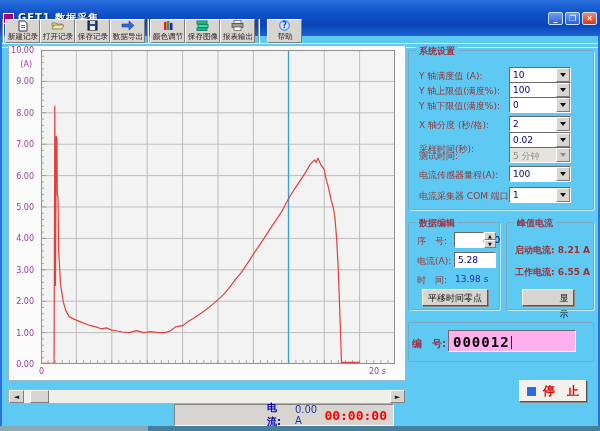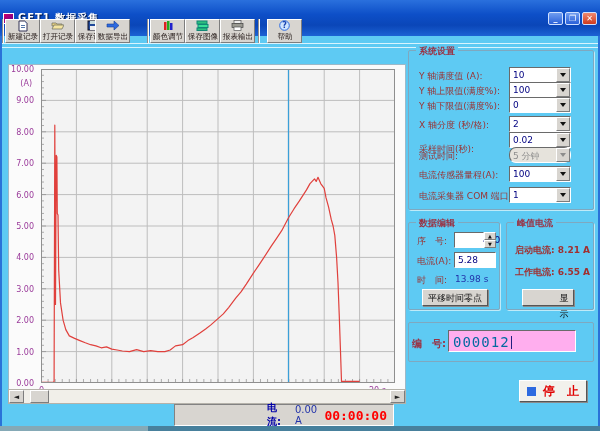--- a/index.html
+++ b/index.html
@@ -31,21 +31,21 @@
             border-right:1px solid #7d7d7d; border-bottom:1px solid #7d7d7d;
             display:flex; flex-direction:column; align-items:center; justify-content:center;
             cursor:pointer; }
   .tb-btn .tb-icon { height:11px; display:flex; align-items:center; justify-content:center; }
   .tb-btn .tb-label { font-size:8px; color:#241a18; white-space:nowrap; transform:scale(.95); }
   .tb-groove { position:absolute; top:2px; width:2px; height:24px;
                border-left:1px solid #8f8f8f; border-right:1px solid #fff; }
   .tb-line { position:absolute; left:0; width:596px; height:1px; background:#d9f4fe; }
 
   
-  .chart-panel { position:absolute; left:6px; top:64px; width:398px; height:336px;
+  .chart-panel { position:absolute; left:6px; top:45px; width:398px; height:336px;
                  background:#fbfbfb; border:1px solid #9db9c8; }
   .plot { position:absolute; left:32px; top:4px; width:354px; height:314px; background:#f3f3f3; }
   .ylab { position:absolute; right:371px; width:28px; text-align:right; font-size:8px;
           color:#9a3a9a; }
   .yunit { position:absolute; top:14px; right:373px; width:26px; text-align:right;
            font-size:8px; color:#9a3a9a; }
   .xlab { position:absolute; top:321px; font-size:8px; color:#9a3a9a; }
   .annot { position:absolute; left:313px; top:7px; width:62px; height:28px; background:#fdfdfd;
            border:1px solid #9fb0c0; color:#2a35b0; font-size:7.5px; line-height:13px;
            padding:1px 3px; font-family:"DejaVu Sans Mono","Liberation Mono",monospace; }
@@ -107,21 +107,21 @@
   .static-val { position:absolute; color:#2233aa; font-size:9px; white-space:nowrap; }
   .peak-line { position:absolute; color:#a03030; font-size:9px; font-weight:bold; white-space:nowrap; }
 
   
   .id-box { position:absolute; left:406px; top:322px; width:186px; height:40px;
             border:1px solid #7fa8bf; border-radius:2px; }
   .id-label { position:absolute; left:410px; top:337px; color:#9a3344; font-weight:bold; font-size:10px; }
   .id-input { position:absolute; left:446px; top:330px; width:128px; height:22px; background:#ffaeee;
               border-top:1px solid #6a6a6a; border-left:1px solid #6a6a6a;
               border-bottom:1px solid #fff; border-right:1px solid #fff;
-              color:#0369a1; font-weight:normal; font-size:14px; padding:3px 0 0 4px;
+              color:#000000; font-weight:bold; font-size:14px; padding:3px 0 0 4px;
               font-family:"DejaVu Sans Mono","Liberation Mono",monospace; letter-spacing:1px; }
   .caret { display:inline-block; width:1px; height:13px; background:#202080; vertical-align:-2px; margin-left:1px; }
 
   
   .action-btn { position:absolute; top:380px; height:22px; background:#f2f1ec;
                 border-top:1px solid #fff; border-left:1px solid #fff;
                 border-right:1px solid #555; border-bottom:1px solid #555;
                 box-shadow:1px 1px 0 #8a8a8a; display:flex; align-items:center; justify-content:center;
                 gap:7px; cursor:pointer; }
   .play-tri { width:0; height:0; border-top:5px solid transparent; border-bottom:5px solid transparent;
@@ -174,21 +174,21 @@
         <div class="tb-btn" style="left: 73px;">
           <span class="tb-icon">
             <svg width="11" height="11">
               <rect x="1" y="1" width="9" height="9" fill="#224a9a" stroke="#112"></rect>
               <rect x="3" y="1" width="5" height="3" fill="#cdd"></rect>
               <rect x="3" y="6" width="5" height="4" fill="#eee"></rect>
             </svg>
           </span>
           <span class="tb-label">保存记录</span>
         </div>
-        <div class="tb-btn" style="left: 93px; align-items: center;">
+        <div class="tb-btn" style="left: 108px; align-items: center;">
           <span class="tb-icon">
             <svg width="14" height="11">
               <path d="M1 4 h7 v-3 l5 4.5 l-5 4.5 v-3 h-7 z" fill="#2d6ae0" stroke="#1a3c90" stroke-width="0.6"></path>
             </svg>
           </span>
           <span class="tb-label">数据导出</span>
         </div>
         <div class="tb-btn" style="left: 148px;">
           <span class="tb-icon">
             <svg width="12" height="11">
@@ -420,21 +420,21 @@
           </span>
         </div>
         <div class="fld-label" style="left: 10px; top: 84px; margin-top: 8px;">采样时间(秒):</div>
         <div class="combo" style="left: 100px; top: 81px;">
           <span class="val">0.02</span>
           <span class="dd">
             <span class="dd-arrow"></span>
           </span>
         </div>
         <div class="fld-label" style="left: 10px; top: 99px;">测试时间:</div>
-        <div class="combo disabled" style="left: 100px; top: 96px; border-radius: 7px;">
+        <div class="combo disabled" style="left: 100px; top: 96px;">
           <span class="val">5 分钟</span>
           <span class="dd">
             <span class="dd-arrow"></span>
           </span>
         </div>
         <div class="fld-label" style="left: 10px; top: 118px; text-align: right;">电流传感器量程(A):</div>
         <div class="combo" style="left: 100px; top: 115px;">
           <span class="val">100</span>
           <span class="dd">
             <span class="dd-arrow"></span>

